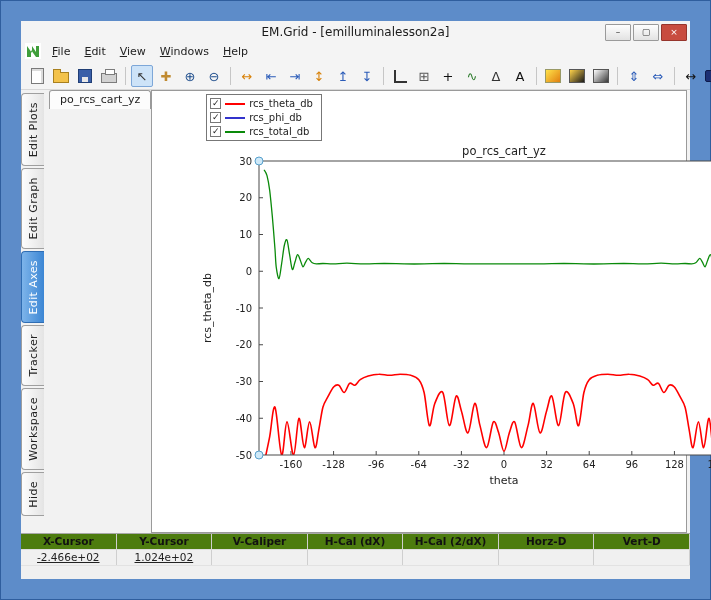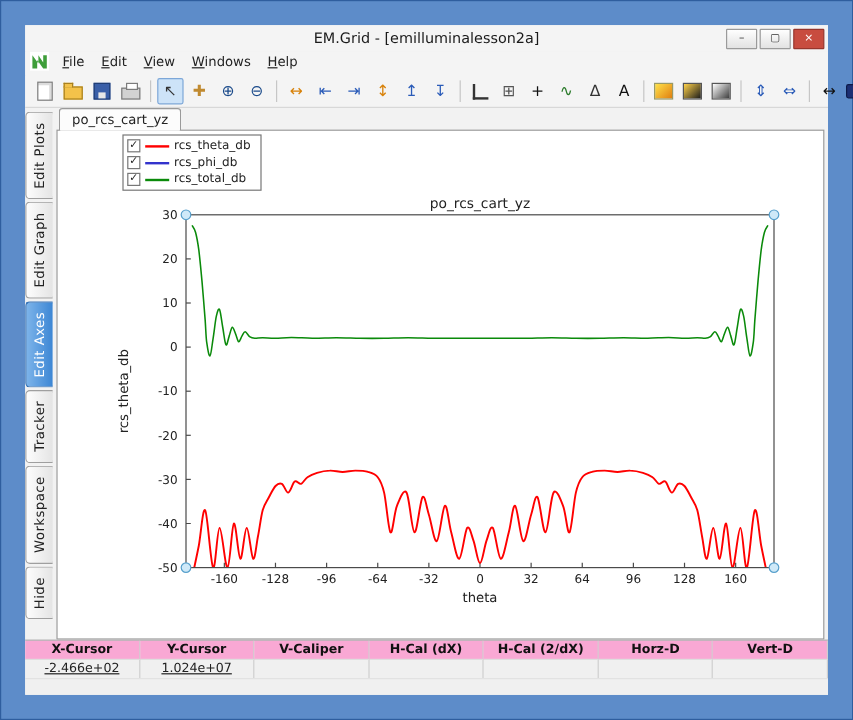--- a/index.html
+++ b/index.html
@@ -40,21 +40,21 @@
   .ic-tile-gray{display:block;width:14px;height:12px;border:1px solid #555;background:linear-gradient(135deg,#ffffff,#3a3a3a);}
   .ic-line-navy{display:block;width:24px;height:10px;border:1px solid #0d1a4a;border-radius:2px;background:#1c2f73;}
 
   
   .workspace{flex:1;display:flex;background:#f2f2f2;min-height:0;}
   .sidebar{width:26px;display:flex;flex-direction:column;align-items:flex-start;padding-top:2px;flex:none;}
   .side-tab{box-sizing:border-box;width:23px;margin:1px 0;border:1px solid #9f9f9f;border-right:none;border-radius:4px 0 0 4px;background:linear-gradient(to right,#fdfdfd,#e4e4e4);display:flex;justify-content:center;padding:8px 0;}
   .side-tab.active{background:linear-gradient(to right,#7db4ea,#3c86d4);border-color:#2f6db3;color:#fff;}
   .vtext{writing-mode:vertical-rl;transform:rotate(180deg);font-size:11px;letter-spacing:.4px;}
 
-  .content{flex:1;display:flex;flex-direction:column;min-width:0;padding-right:3px;}
+  .content{flex:1;display:flex;flex-direction:row;min-width:0;padding-right:3px;}
   .tabstrip{height:18px;display:flex;align-items:flex-end;padding-left:2px;flex:none;}
   .doc-tab{border:1px solid #9a9a9a;border-bottom:none;border-radius:3px 3px 0 0;background:#fcfcfc;padding:2px 10px 3px;font-size:11px;position:relative;z-index:2;margin-bottom:-1px;}
   .canvas{flex:1;background:#fff;border:1px solid #9a9a9a;position:relative;z-index:1;min-height:0;}
 
   
   .legendbox{position:absolute;left:54px;top:3px;border:1px solid #777;background:#fff;padding:2px 8px 2px 3px;display:flex;flex-direction:column;gap:1px;}
   .leg-row{display:flex;align-items:center;gap:4px;height:13px;}
   .leg-cb{box-sizing:border-box;width:11px;height:11px;border:1px solid #777;background:#fff;font-size:9px;line-height:9px;text-align:center;color:#222;}
   .leg-line{width:20px;height:0;border-top:2px solid;}
   .leg-lbl{font-size:10px;color:#222;}
@@ -63,21 +63,21 @@
   #chart{position:absolute;left:37px;top:52px;}
   #chart text{font-family:"DejaVu Sans",sans-serif;}
   .c-title{font-size:11.5px;fill:#222;}
   .ax-lbl{font-size:11px;fill:#222;}
   .tick-lbl{font-size:10px;fill:#222;}
 
   
   .statusbar{border-top:1px solid #a8a8a8;background:#f0f0f0;flex:none;}
   .sb-row{display:flex;}
   .sb-col{flex:1;border-right:1px solid #cfcfcf;text-align:center;overflow:hidden;white-space:nowrap;}
-  .sb-h{font-weight:bold;font-size:10.5px;padding:1px 0 2px;color:#111;background:#f9a8d4;border-bottom:1px solid #dedede;}
+  .sb-h{font-weight:bold;font-size:10.5px;padding:1px 0 2px;color:#111;background:#4d7c0f;border-bottom:1px solid #dedede;}
   .sb-v{font-size:10.5px;padding:1px 0;height:13px;text-decoration:underline;}
   .bottomstrip{height:13px;background:#f0f0f0;border-top:1px solid #e2e2e2;flex:none;}
 </style>
 </head>
 <body>
 
 <div class="window">
   <div class="frame">
 
     <div class="titlebar">
@@ -277,21 +277,21 @@
           <div class="sb-col sb-h">X-Cursor</div>
           <div class="sb-col sb-h">Y-Cursor</div>
           <div class="sb-col sb-h">V-Caliper</div>
           <div class="sb-col sb-h">H-Cal (dX)</div>
           <div class="sb-col sb-h">H-Cal (2/dX)</div>
           <div class="sb-col sb-h">Horz-D</div>
           <div class="sb-col sb-h">Vert-D</div>
         </div>
       <div class="sb-row" id="sb-values">
           <div class="sb-col sb-v">-2.466e+02</div>
-          <div class="sb-col sb-v">1.024e+07</div>
+          <div class="sb-col sb-v">1.024e+02</div>
           <div class="sb-col sb-v"></div>
           <div class="sb-col sb-v"></div>
           <div class="sb-col sb-v"></div>
           <div class="sb-col sb-v"></div>
           <div class="sb-col sb-v"></div>
         </div>
     </div>
     <div class="bottomstrip"></div>
 
   </div>

